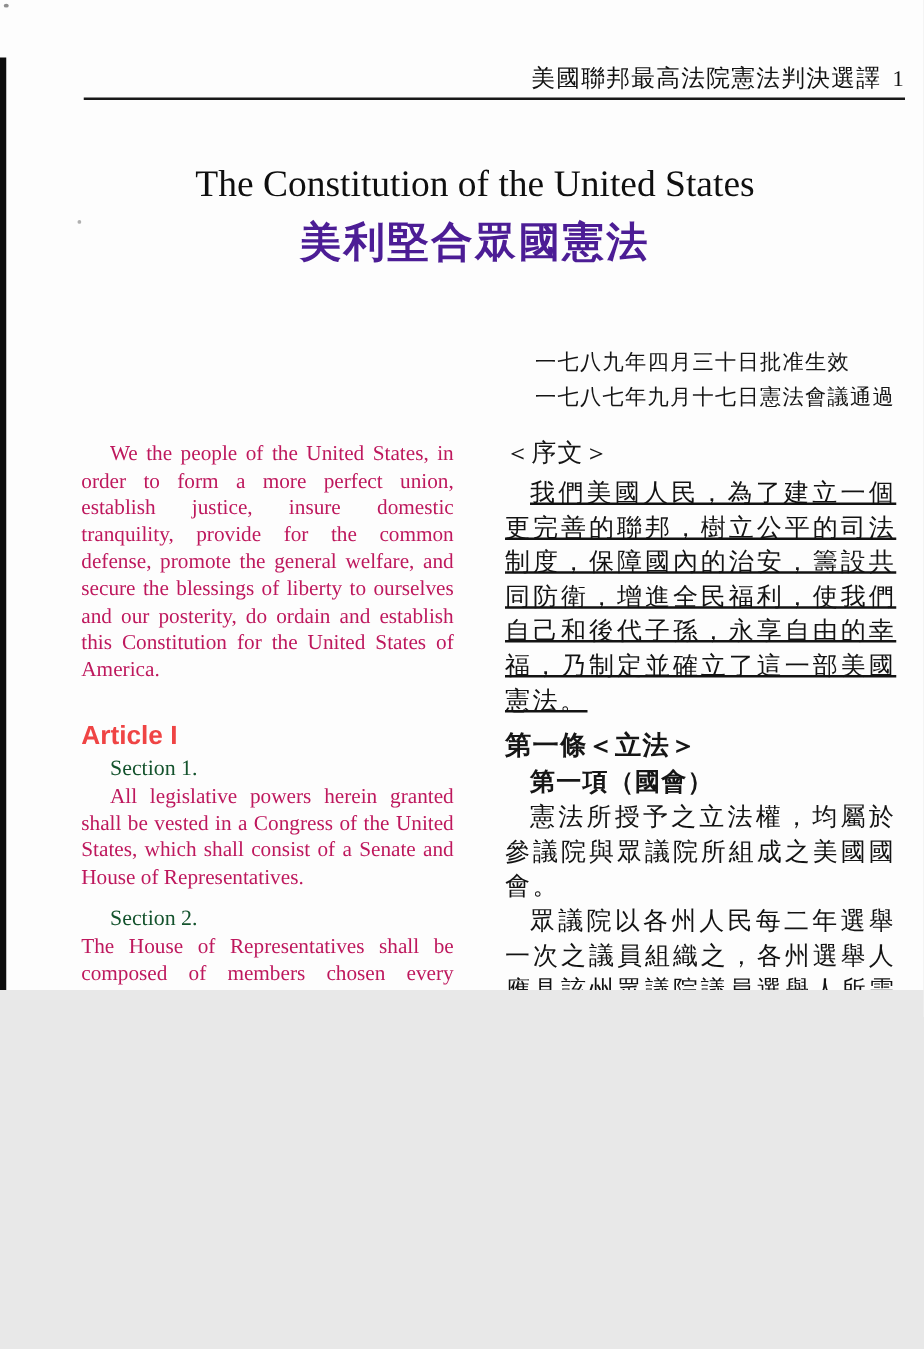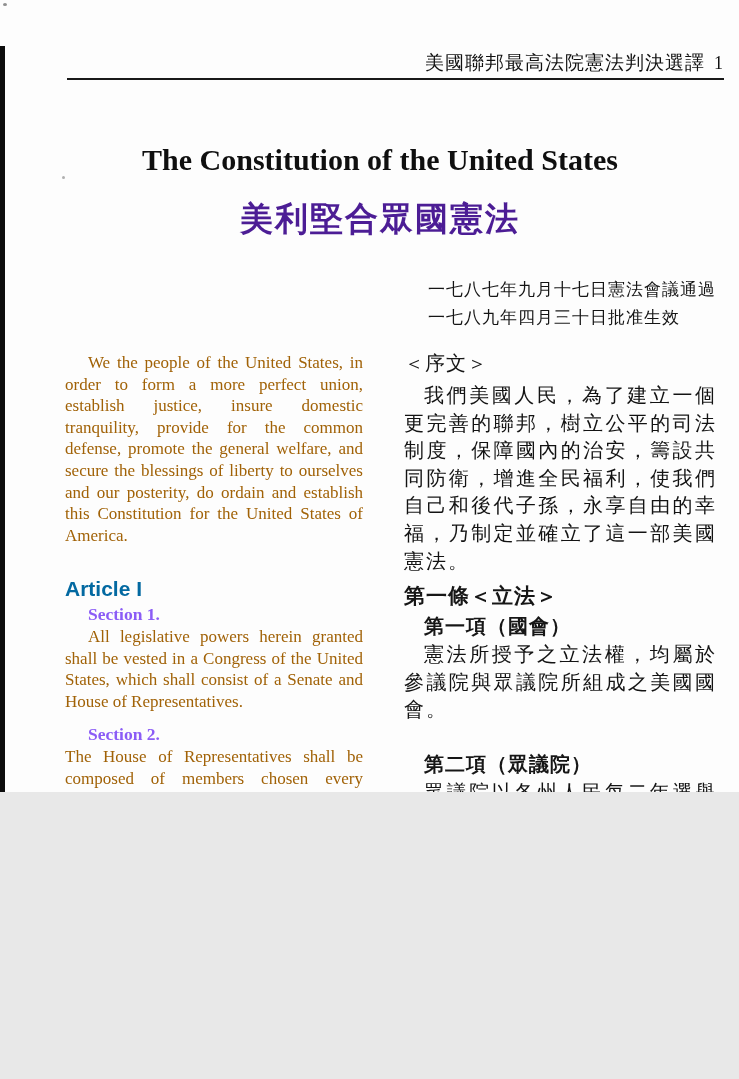--- a/index.html
+++ b/index.html
@@ -43,23 +43,23 @@
     border-top: 2px solid #191919;
   }
 
   
   .title-block {
     position: absolute;
     top: 122px; left: 36px; width: 688px;
     text-align: center;
   }
   .title-en {
-    margin: 16px;
+    margin: 4px;
     font-family: "Liberation Serif", serif;
-    font-weight: bold;
+    font-weight: normal;
     font-size: 30px;
     line-height: 44px;
     color: #0f0f0f;
   }
   .title-zh {
     margin: 4px 0 0 0;
     font-weight: bold;
     font-size: 33px;
     line-height: 42px;
     letter-spacing: 2px;
@@ -81,37 +81,37 @@
   .col { position: absolute; top: 352px; }
   .col-en { left: 65px;  width: 298px; }
   .col-zh { left: 404px; width: 313px; top: 348px; }
 
   
   .eng {
     margin: 0;
     font-size: 17px;
     line-height: 21.6px;
     text-align: justify;
-    color: #a16207;
+    color: #be185d;
   }
   .eng.indent { text-indent: 1.35em; }
   .article-heading {
     margin: 31px 0 0 0;
     font-family: "Liberation Sans", sans-serif;
     font-weight: bold;
     font-size: 21px;
     line-height: 24px;
-    color: #0369a1;
+    color: #ef4444;
   }
   .section-heading {
     margin: 3px 0 0 23px;
     font-size: 17.5px;
     line-height: 21.6px;
-    font-weight: bold;
-    color: #8b5cf6;
+    font-weight: normal;
+    color: #14532d;
   }
   .section-heading.gap { margin-top: 12px; }
   .para-gap { margin-top: 0; }
 
   
   .zh {
     margin: 0;
     font-size: 20px;
     line-height: 27.6px;
     letter-spacing: 2px;
@@ -136,21 +136,21 @@
   .zh-section-heading {
     margin: 2px 0 0 0;
     text-indent: 1em;
     font-size: 20px;
     line-height: 29px;
     font-weight: bold;
     letter-spacing: 1px;
   }
   .zh-section-heading.gap { margin-top: 26px; }
   .zh-para-gap { margin-top: 32px; }
-  .zh-body-gap { margin-top: 4px; }
+  .zh-body-gap { margin-top: 4px; text-decoration: underline; }
 </style>
 </head>
 <body>
 
 <div class="page">
 
   <div class="edge-strip"></div>
   <div class="speck speck-a"></div>
   <div class="speck speck-b"></div>
   <div class="speck speck-c"></div>
@@ -160,37 +160,36 @@
   </div>
   <div class="header-rule"></div>
 
   <div class="title-block">
     <h1 class="title-en"><span>The Constitution of the United States</span><br>
       </h1>
     <h2 class="title-zh">美利堅合眾國憲法</h2>
   </div>
 
   <div class="dates">
+    <div>一七八九年四月三十日批准生效</div>
     <div>一七八七年九月十七日憲法會議通過</div>
-    <div>一七八九年四月三十日批准生效</div>
   </div>
 
   <section class="col col-en">
     <p class="eng indent">We the people of the United States, in order to form a more perfect union, establish justice, insure domestic tranquility, provide for the common defense, promote the general welfare, and secure the blessings of liberty to ourselves and our posterity, do ordain and establish this Constitution for the United States of America.</p>
     <h3 class="article-heading">Article I</h3>
     <h4 class="section-heading">Section 1.</h4>
     <p class="eng indent">All legislative powers herein granted shall be vested in a Congress of the United States, which shall consist of a Senate and House of Representatives.</p>
     <h4 class="section-heading gap">Section 2.</h4>
     <p class="eng para-gap">The House of Representatives shall be composed of members chosen every second year by the people of the several states, and the electors in each state shall have the qualifications requisite for electors of the most numerous branch of the state legislature.</p>
   </section>
 
   <section class="col col-zh">
     <h3 class="zh-preface-heading">＜序文＞</h3>
     <p class="zh indent zh-body-gap">我們美國人民，為了建立一個更完善的聯邦，樹立公平的司法制度，保障國內的治安，籌設共同防衛，增進全民福利，使我們自己和後代子孫，永享自由的幸福，乃制定並確立了這一部美國憲法。</p>
     <h3 class="zh-article-heading">第一條＜立法＞</h3>
     <h4 class="zh-section-heading">第一項（國會）</h4>
     <p class="zh indent">憲法所授予之立法權，均屬於參議院與眾議院所組成之美國國會。</p>
-    <h4 class="zh-section-heading gap">第二項（眾議院）</h4>
     <p class="zh indent">眾議院以各州人民每二年選舉一次之議員組織之，各州選舉人應具該州眾議院議員選舉人所需之資格。</p>
     <p class="zh indent zh-para-gap">凡年齡未滿二十五歲，為美國國民未滿七年，及當選時非其選出州之居民者，不得為眾議院議員。</p>
   </section>
 
 </div>
 
 </body></html>

